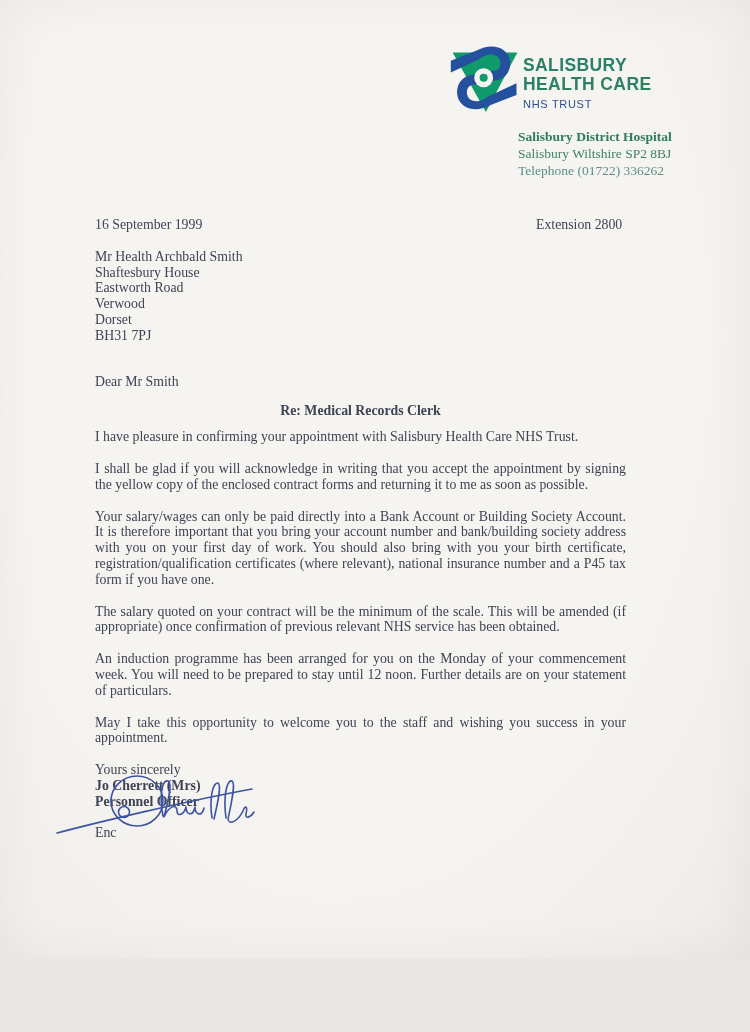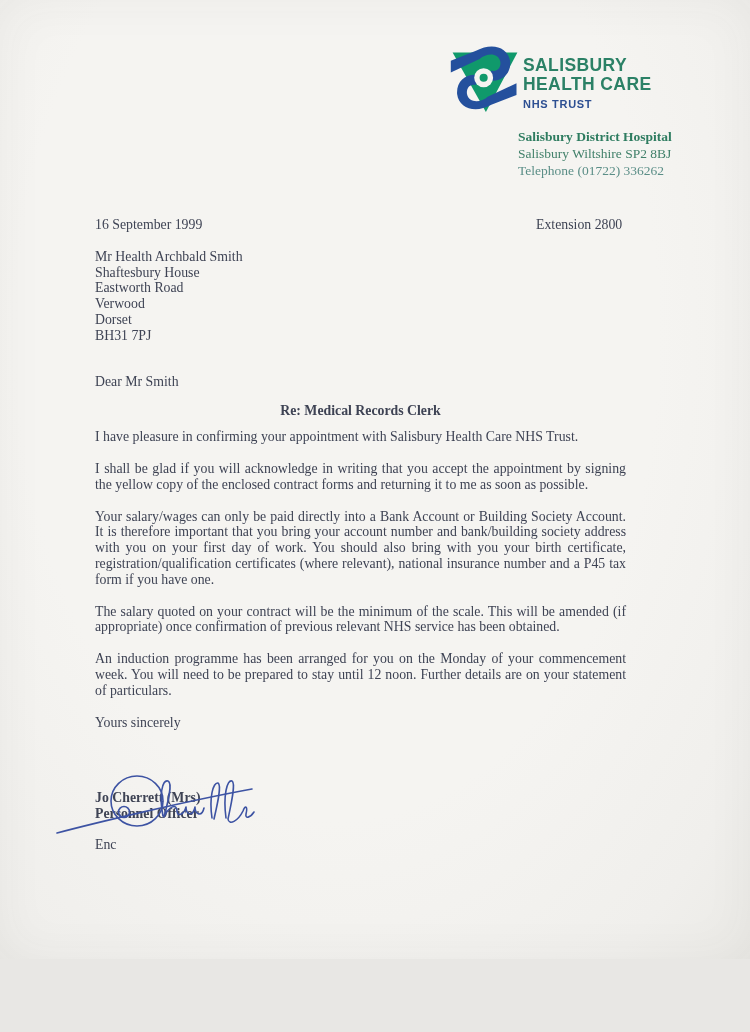--- a/index.html
+++ b/index.html
@@ -15,40 +15,40 @@
   }
 
   
   .logo { position: absolute; left: 449px; top: 37px; width: 72px; height: 78px; }
   .wordmark { position: absolute; left: 523px; top: 56px; font-family: "Liberation Sans", sans-serif; }
   .wordmark .l1, .wordmark .l2 {
     font-weight: bold; font-size: 17.5px; line-height: 19px;
     color: #2b8166; letter-spacing: 0.4px;
   }
   .wordmark .l3 {
-    font-weight: bold; font-size: 11px; color: #2d4f92;
+    font-weight: normal; font-size: 11px; color: #2d4f92;
     letter-spacing: 0.7px; margin-top: 4px;
   }
   .hospital-block { position: absolute; left: 518px; top: 129px; font-size: 13.5px; line-height: 16.8px; }
   .hospital-block .hosp { font-weight: bold; color: #2e7c60; }
   .hospital-block .addr { color: #41806a; }
   .hospital-block .tel  { color: #5b8e87; }
 
   
   .body-block {
     position: absolute; left: 95px; top: 217px; width: 531px;
     font-size: 13.8px; line-height: 15.8px; color: #3e4354;
   }
   .date-row { position: relative; margin-bottom: 16px; }
   .extension { position: absolute; left: 441px; top: 0; }
   .recipient { margin-bottom: 30px; }
   .salutation { margin-bottom: 14px; }
   .subject { font-weight: bold; margin-bottom: 10px; text-align: center; }
   .body-block p { margin: 0 0 16px 0; text-align: justify; }
-  .valediction { margin-bottom: 60px; }
+  .valediction { }
   .signer-name, .signer-title { font-weight: bold; }
   .enclosure { margin-top: 15px; }
 
   
   .signature { position: absolute; left: 56px; top: 774px; width: 205px; height: 64px; }
   .pencil-mark { position: absolute; left: 28px; top: 986px; width: 34px; height: 32px; opacity: 0.5; }
   .form-code {
     position: absolute; left: 668px; top: 1000px;
     font-size: 17px; color: #8d96ab; letter-spacing: 0.5px; font-style: italic;
   }
@@ -98,20 +98,21 @@
 
     <div class="salutation">Dear Mr Smith</div>
 
     <div class="subject">Re: Medical Records Clerk</div>
 
     <p>I have pleasure in confirming your appointment with Salisbury Health Care NHS Trust.</p>
     <p>I shall be glad if you will acknowledge in writing that you accept the appointment by signing the yellow copy of the enclosed contract forms and returning it to me as soon as possible.</p>
     <p>Your salary/wages can only be paid directly into a Bank Account or Building Society Account.  It is therefore important that you bring your account number and bank/building society address with you on your first day of work.  You should also bring with you your birth certificate, registration/qualification certificates (where relevant), national insurance number and a P45 tax form if you have one.</p>
     <p>The salary quoted on your contract will be the minimum of the scale.  This will be amended (if appropriate) once confirmation of previous relevant NHS service has been obtained.</p>
     <p>An induction programme has been arranged for you on the Monday of your commencement week.  You will need to be prepared to stay until 12 noon.  Further details are on your statement of particulars.</p>
+    <p>May I take this opportunity to welcome you to the staff and wishing you success in your appointment.</p>
 
     <div class="valediction">Yours sincerely</div>
 
     <div class="signer-name">Jo Cherrett (Mrs)</div>
     <div class="signer-title">Personnel Officer</div>
 
     <div class="enclosure">Enc</div>
   </div>
 
   <svg class="signature" viewBox="0 0 205 64" aria-hidden="true">

